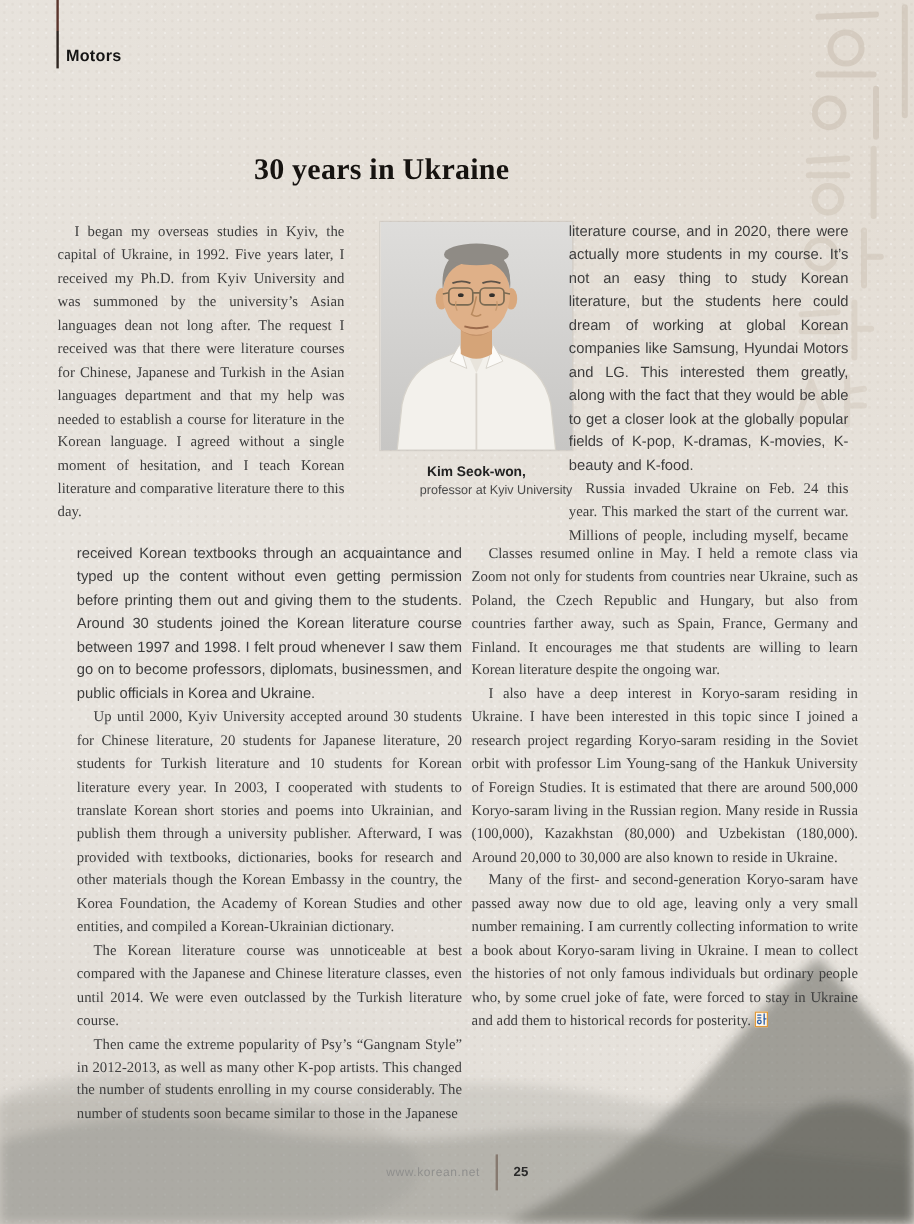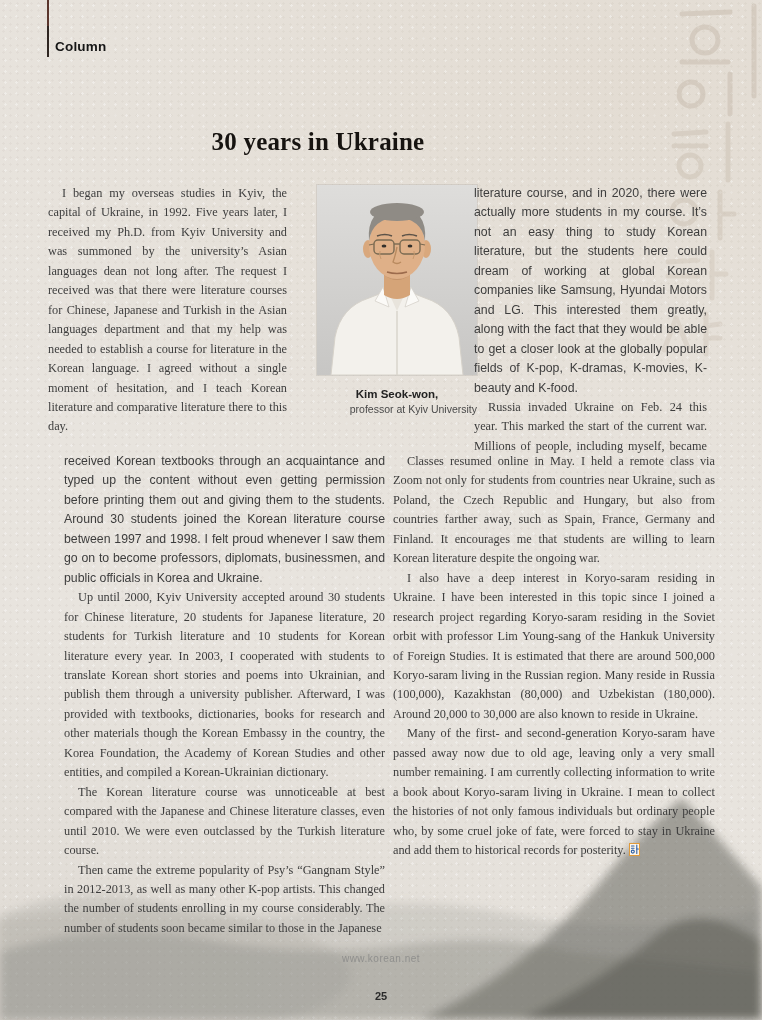--- a/index.html
+++ b/index.html
@@ -50,21 +50,21 @@
   .band-bottom{position:absolute;top:452px;left:0;width:762px;}
   .col-bot-left{position:absolute;left:48px;top:0;width:321px;margin-left:16px;}
   .col-bot-right{position:absolute;left:393px;top:0;width:322px;}
   .end-mark{
     display:inline-block;vertical-align:-2px;margin-left:3px;
     width:11px;height:13px;background:#fdf6ea;border:1px solid #e09a3a;
     box-sizing:border-box;position:relative;
   }
   .footer{
     position:absolute;top:966px;left:0;width:762px;height:22px;
-    display:flex;align-items:center;justify-content:center;gap:13px;flex-direction:column;
+    display:flex;align-items:center;justify-content:center;gap:13px;
   }
   .footer .site{font-size:10px;color:#8f8f8d;letter-spacing:0.5px;}
   .footer .divider{width:2px;height:30px;background:#7b6a60;opacity:0.8;}
   .footer .pagenum{font-size:11px;font-weight:bold;color:#2a2a2a;}
   .mountains{position:absolute;left:0;top:760px;width:762px;height:260px;pointer-events:none;}
   .hangul-deco{position:absolute;left:578px;top:0;width:184px;height:370px;pointer-events:none;}
 </style>
 </head>
 <body>
 
@@ -110,21 +110,21 @@
     <g filter="url(#wash)">
       <ellipse cx="120" cy="215" rx="230" ry="65" fill="#9b968e" opacity="0.22"></ellipse>
       <path d="M0 155 Q 80 122 160 142 Q 240 162 320 150 Q 420 134 520 156 Q 640 178 762 150 L762 260 L0 260 Z" fill="#9a9a94" opacity="0.28"></path>
       <path d="M0 192 Q 100 160 200 178 Q 300 198 400 186 Q 500 172 570 192 L 762 212 L762 260 L0 260 Z" fill="#84847d" opacity="0.35"></path>
       <path d="M420 260 Q 520 215 598 125 Q 640 72 682 38 Q 722 82 762 128 L762 260 Z" fill="#6b6b64" opacity="0.58"></path>
       <path d="M520 260 Q 600 222 660 172 Q 702 140 762 182 L762 260 Z" fill="#54544d" opacity="0.5"></path>
     </g>
   </svg>
 
   <div class="accent-line"></div>
-  <div class="column-label">Column</div>
+  <div class="column-label">Motors</div>
 
   <h1 class="page-title">30 years in Ukraine</h1>
 
   <div class="band-top">
     <div class="col-top-left body-text">
       <p class="indent">I began my overseas studies in Kyiv, the capital of Ukraine, in 1992. Five years later, I received my Ph.D. from Kyiv University and was summoned by the university’s Asian languages dean not long after. The request I received was that there were literature courses for Chinese, Japanese and Turkish in the Asian languages department and that my help was needed to establish a course for literature in the Korean language. I agreed without a single moment of hesitation, and I teach Korean literature and comparative literature there to this day.</p>
 
     </div>
 
     <div class="photo-block">
@@ -178,21 +178,21 @@
     <div class="col-top-right body-text">
       <p>literature course, and in 2020, there were actually more students in my course. It’s not an easy thing to study Korean literature, but the students here could dream of working at global Korean companies like Samsung, Hyundai Motors and LG. This interested them greatly, along with the fact that they would be able to get a closer look at the globally popular fields of K-pop, K-dramas, K-movies, K-beauty and K-food.</p>
       <p class="indent">Russia invaded Ukraine on Feb. 24 this year. This marked the start of the current war. Millions of people, including myself, became refugees, and soldiers from both countries are dying by the dozens and hundreds every day. Kyiv University closed down for the month of March, but on April</p>
     </div>
   </div>
 
   <div class="band-bottom">
     <div class="col-bot-left body-text">
       <p>received Korean textbooks through an acquaintance and typed up the content without even getting permission before printing them out and giving them to the students. Around 30 students joined the Korean literature course between 1997 and 1998. I felt proud whenever I saw them go on to become professors, diplomats, businessmen, and public officials in Korea and Ukraine.</p>
       <p class="indent">Up until 2000, Kyiv University accepted around 30 students for Chinese literature, 20 students for Japanese literature, 20 students for Turkish literature and 10 students for Korean literature every year. In 2003, I cooperated with students to translate Korean short stories and poems into Ukrainian, and publish them through a university publisher. Afterward, I was provided with textbooks, dictionaries, books for research and other materials though the Korean Embassy in the country, the Korea Foundation, the Academy of Korean Studies and other entities, and compiled a Korean-Ukrainian dictionary.</p>
-      <p class="indent">The Korean literature course was unnoticeable at best compared with the Japanese and Chinese literature classes, even until 2010. We were even outclassed by the Turkish literature course.</p>
+      <p class="indent">The Korean literature course was unnoticeable at best compared with the Japanese and Chinese literature classes, even until 2014. We were even outclassed by the Turkish literature course.</p>
       <p class="indent">Then came the extreme popularity of Psy’s “Gangnam Style” in 2012-2013, as well as many other K-pop artists. This changed the number of students enrolling in my course considerably. The number of students soon became similar to those in the Japanese</p>
     </div>
     <div class="col-bot-right body-text">
       <p class="indent">Classes resumed online in May. I held a remote class via Zoom not only for students from countries near Ukraine, such as Poland, the Czech Republic and Hungary, but also from countries farther away, such as Spain, France, Germany and Finland. It encourages me that students are willing to learn Korean literature despite the ongoing war.</p>
       <p class="indent">I also have a deep interest in Koryo-saram residing in Ukraine. I have been interested in this topic since I joined a research project regarding Koryo-saram residing in the Soviet orbit with professor Lim Young-sang of the Hankuk University of Foreign Studies. It is estimated that there are around 500,000 Koryo-saram living in the Russian region. Many reside in Russia (100,000), Kazakhstan (80,000) and Uzbekistan (180,000). Around 20,000 to 30,000 are also known to reside in Ukraine.</p>
       <p class="indent"><span>Many of the first- and second-generation Koryo-saram have passed away now due to old age, leaving only a very small number remaining. I am currently collecting information to write a book about Koryo-saram living in Ukraine. I mean to collect the histories of not only famous individuals but ordinary people who, by some cruel joke of fate, were forced to stay in Ukraine and add them to historical records for posterity.</span><span class="end-mark"><svg width="9" height="11" viewBox="0 0 9 11" style="position:absolute;left:0;top:0;">
               <g stroke="#2a5ea8" stroke-width="1.1" fill="none" stroke-linecap="round">
                 <line x1="1.5" y1="2" x2="4" y2="2"></line>
                 <line x1="1.5" y1="4.2" x2="4" y2="4.2"></line>
                 <circle cx="2.8" cy="7.6" r="1.5"></circle>

